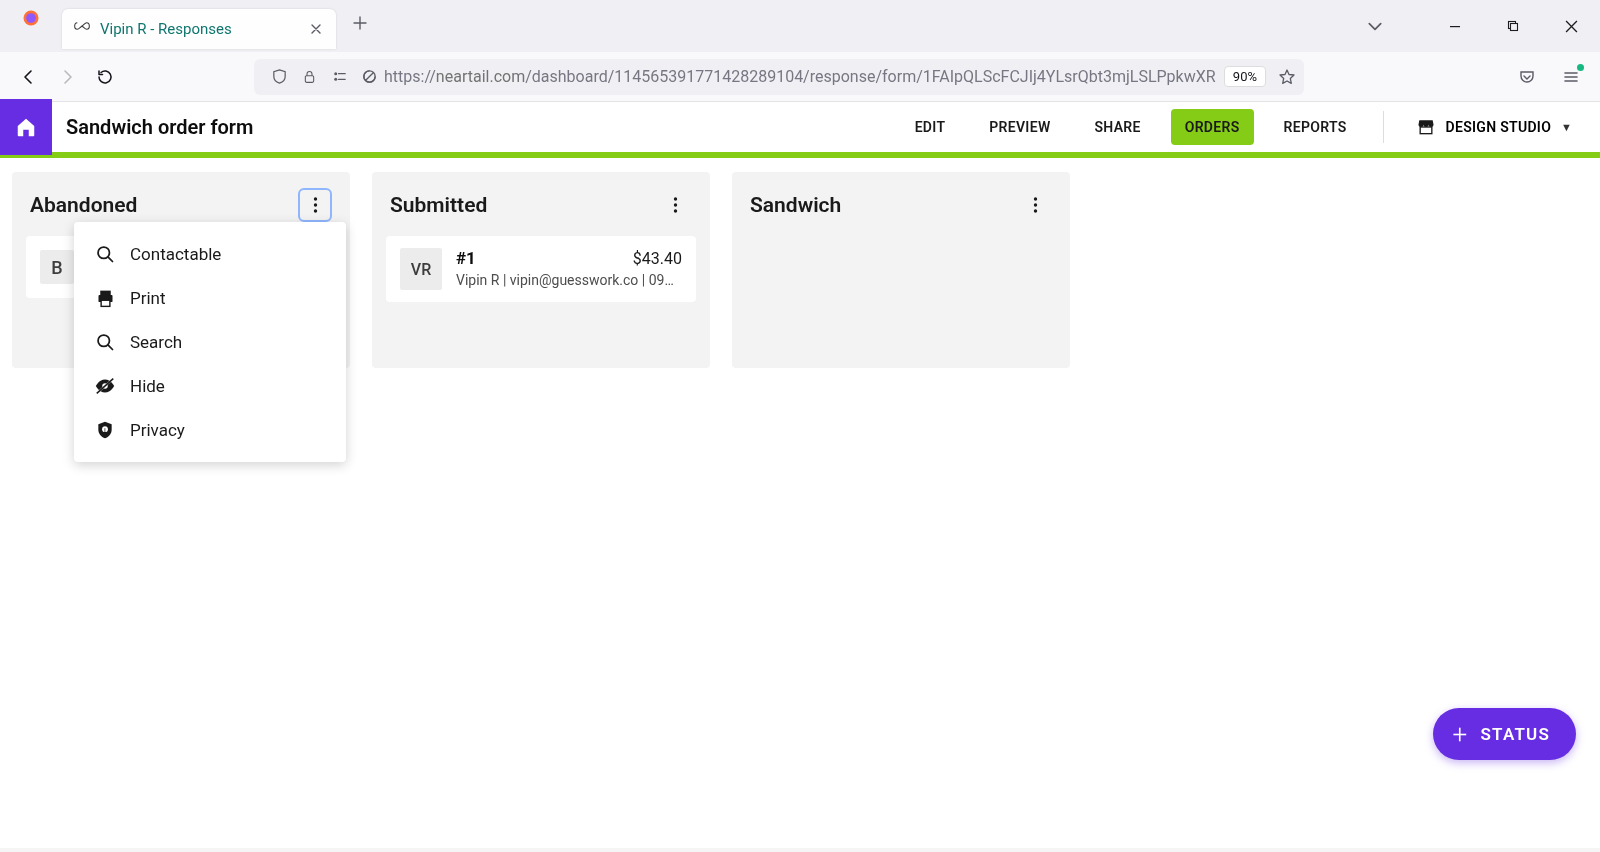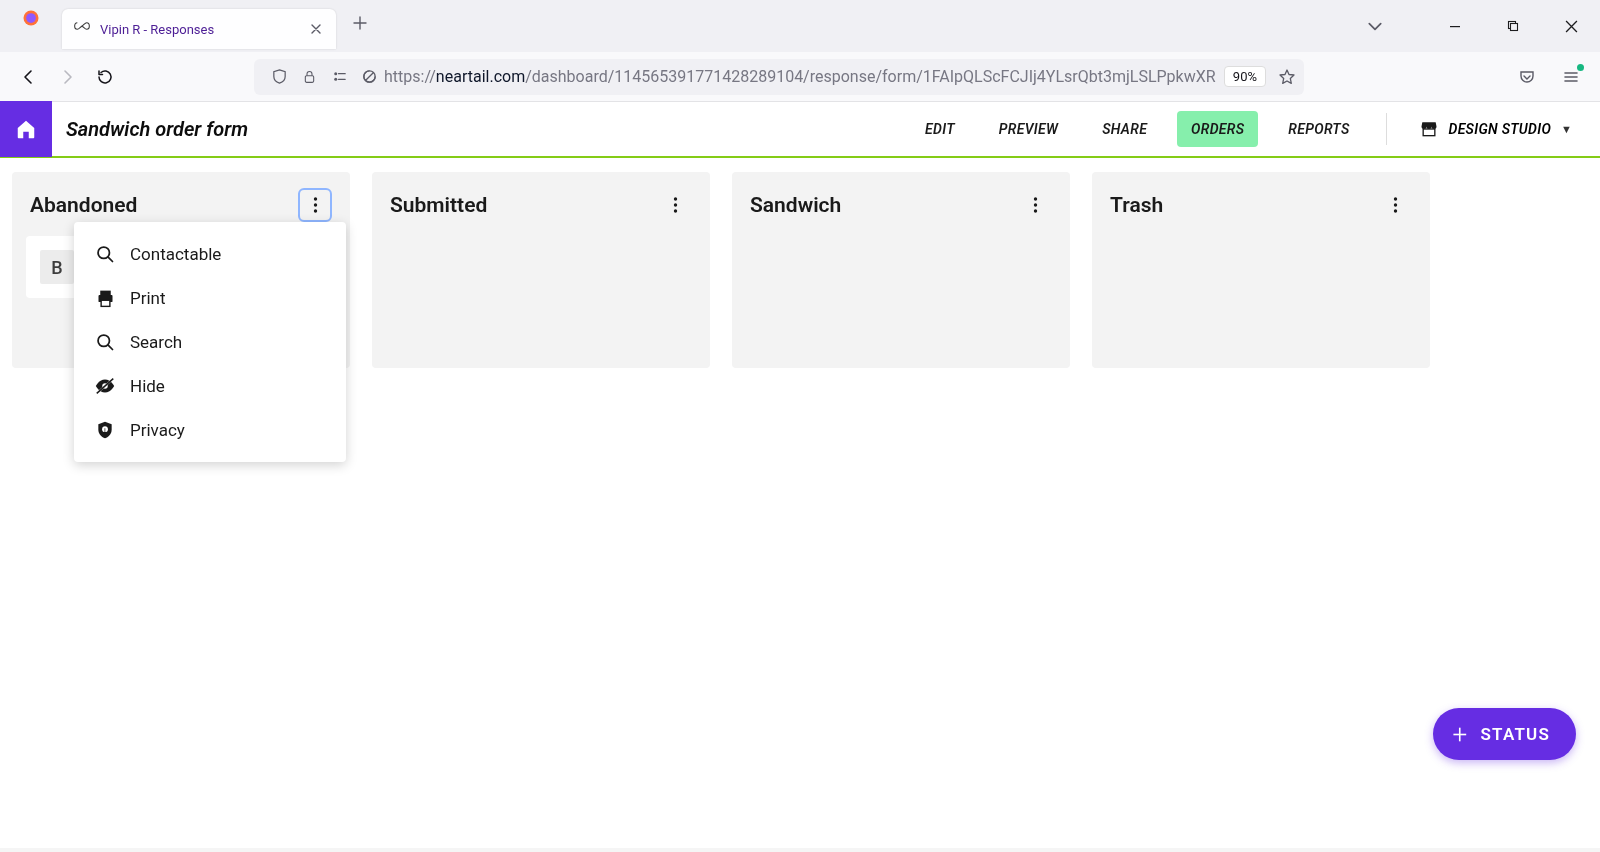--- a/index.html
+++ b/index.html
@@ -30,21 +30,21 @@
     border-radius: 6px 6px 0 0;
     height: 40px;
     width: 274px;
     margin-bottom: 3px;
     display: flex;
     align-items: center;
     padding: 0 12px;
     box-shadow: 0 0 2px rgba(0,0,0,0.15);
   }
   .tab-favicon { width: 16px; height: 16px; margin-right: 10px; color: #444; }
-  .tab-title { flex: 1; font-size: 13px; color: #4c1d95; white-space: nowrap; overflow: hidden; }
+  .tab-title { flex: 1; font-size: 15px; color: #0f766e; white-space: nowrap; overflow: hidden; }
   .tab-close { width: 16px; height: 16px; color: #5b5b66; cursor: pointer; display:flex; align-items:center; justify-content:center;}
   .new-tab-btn {
     width: 32px; height: 32px; margin: 0 4px 7px 8px;
     display: flex; align-items: center; justify-content: center;
     color: #5b5b66; border-radius: 4px;
     align-self: center;
   }
   .titlebar-right {
     position: absolute; right: 0; top: 0; height: 52px;
     display: flex; align-items: center;
@@ -76,60 +76,59 @@
     height: 36px;
     background: #f0f0f4;
     border-radius: 6px;
     display: flex;
     align-items: center;
     padding: 0 2px 0 10px;
     max-width: 1050px;
   }
   .urlbar-icon { width: 18px; height: 18px; margin: 0 6px; color: #5b5b66; display:flex; align-items:center; justify-content:center;}
   .urltext { flex:1; font-size: 16px; color: #777783; white-space: nowrap; overflow: hidden; }
-  .urltext .host { color: #0f172a; }
+  .urltext .host { color: #737373; }
   .zoom-chip {
     background: #fff; border-radius: 4px; padding: 2px 8px; font-size: 13px; color:#15141a; margin-right: 6px;
     border: 1px solid #ddd;
   }
   .toolbar-right {
     display: flex; align-items: center; gap: 6px; margin-left: auto;
   }
   .tool-btn {
     width: 38px; height: 34px;
     display:flex; align-items:center; justify-content:center;
     color:#5b5b66; border-radius:4px; position: relative;
   }
   .tool-btn .dot { position:absolute; top:4px; right:6px; width:7px; height:7px; background:#17b881; border-radius:50%; }
 
   
   .app-topbar {
     height: 56px;
     display: flex;
     align-items: center;
-    border-bottom: 2px solid #84cc16;
-    font-style: italic;
+    border-bottom: 6px solid #84cc16;
   }
   .home-button {
     width: 52px; height: 56px;
     background: #662de3;
     display:flex; align-items:center; justify-content:center;
     color:#fff;
   }
   .app-title {
     font-size: 20px; font-weight: 600; color:#0d0d0d; margin-left: 14px;
   }
   .app-nav {
     margin-left: auto; display:flex; align-items:center; gap: 16px; padding-right: 18px;
   }
   .app-nav-item {
     font-size: 14px; font-weight: 600; color:#1a1a1a; padding: 10px 14px; border-radius: 4px;
     letter-spacing: 0.3px;
   }
-  .app-nav-item.active { background:#86efac; }
+  .app-nav-item.active { background:#84cc16; }
   .app-nav-divider { width:1px; height:32px; background:#ddd; margin: 0 6px; }
   .studio-switch { display:flex; align-items:center; gap:10px; padding: 6px 10px; }
   .studio-switch .caret { font-size:11px; color:#333; }
 
   .board {
     padding: 14px 12px;
     display: flex;
     gap: 22px;
     align-items: flex-start;
   }
@@ -435,47 +434,45 @@
     <div class="col-header">
       <div class="col-title">Submitted</div>
       <div class="col-menu-btn">
         <svg width="5" height="18" viewBox="0 0 4 18">
             <circle cx="2" cy="3" r="1.7" fill="#1a1a1a"></circle>
             <circle cx="2" cy="9" r="1.7" fill="#1a1a1a"></circle>
             <circle cx="2" cy="15" r="1.7" fill="#1a1a1a"></circle>
           </svg>
       </div>
     </div>
+    <div class="card">
+      <div class="avatar">VR</div>
+      <div class="card-body">
+        <div class="card-row1">
+          <span class="card-id">#1</span>
+          <span class="card-amount">$43.40</span>
+        </div>
+        <div class="card-sub">Vipin R | vipin@guesswork.co | 09…</div>
+      </div>
+    </div>
   </div>
 
   <div class="column">
     <div class="col-header">
       <div class="col-title">Sandwich</div>
       <div class="col-menu-btn">
         <svg width="5" height="18" viewBox="0 0 4 18">
             <circle cx="2" cy="3" r="1.7" fill="#1a1a1a"></circle>
             <circle cx="2" cy="9" r="1.7" fill="#1a1a1a"></circle>
             <circle cx="2" cy="15" r="1.7" fill="#1a1a1a"></circle>
           </svg>
       </div>
     </div>
   </div>
 
-  <div class="column">
-    <div class="col-header">
-      <div class="col-title">Trash</div>
-      <div class="col-menu-btn">
-        <svg width="5" height="18" viewBox="0 0 4 18">
-            <circle cx="2" cy="3" r="1.7" fill="#1a1a1a"></circle>
-            <circle cx="2" cy="9" r="1.7" fill="#1a1a1a"></circle>
-            <circle cx="2" cy="15" r="1.7" fill="#1a1a1a"></circle>
-          </svg>
-      </div>
-    </div>
-  </div>
 
 </div>
 
 <div class="fab">
   <span class="plus">+</span>
   <span>STATUS</span>
 </div>
 
 <div class="bottom-line"></div>
 

